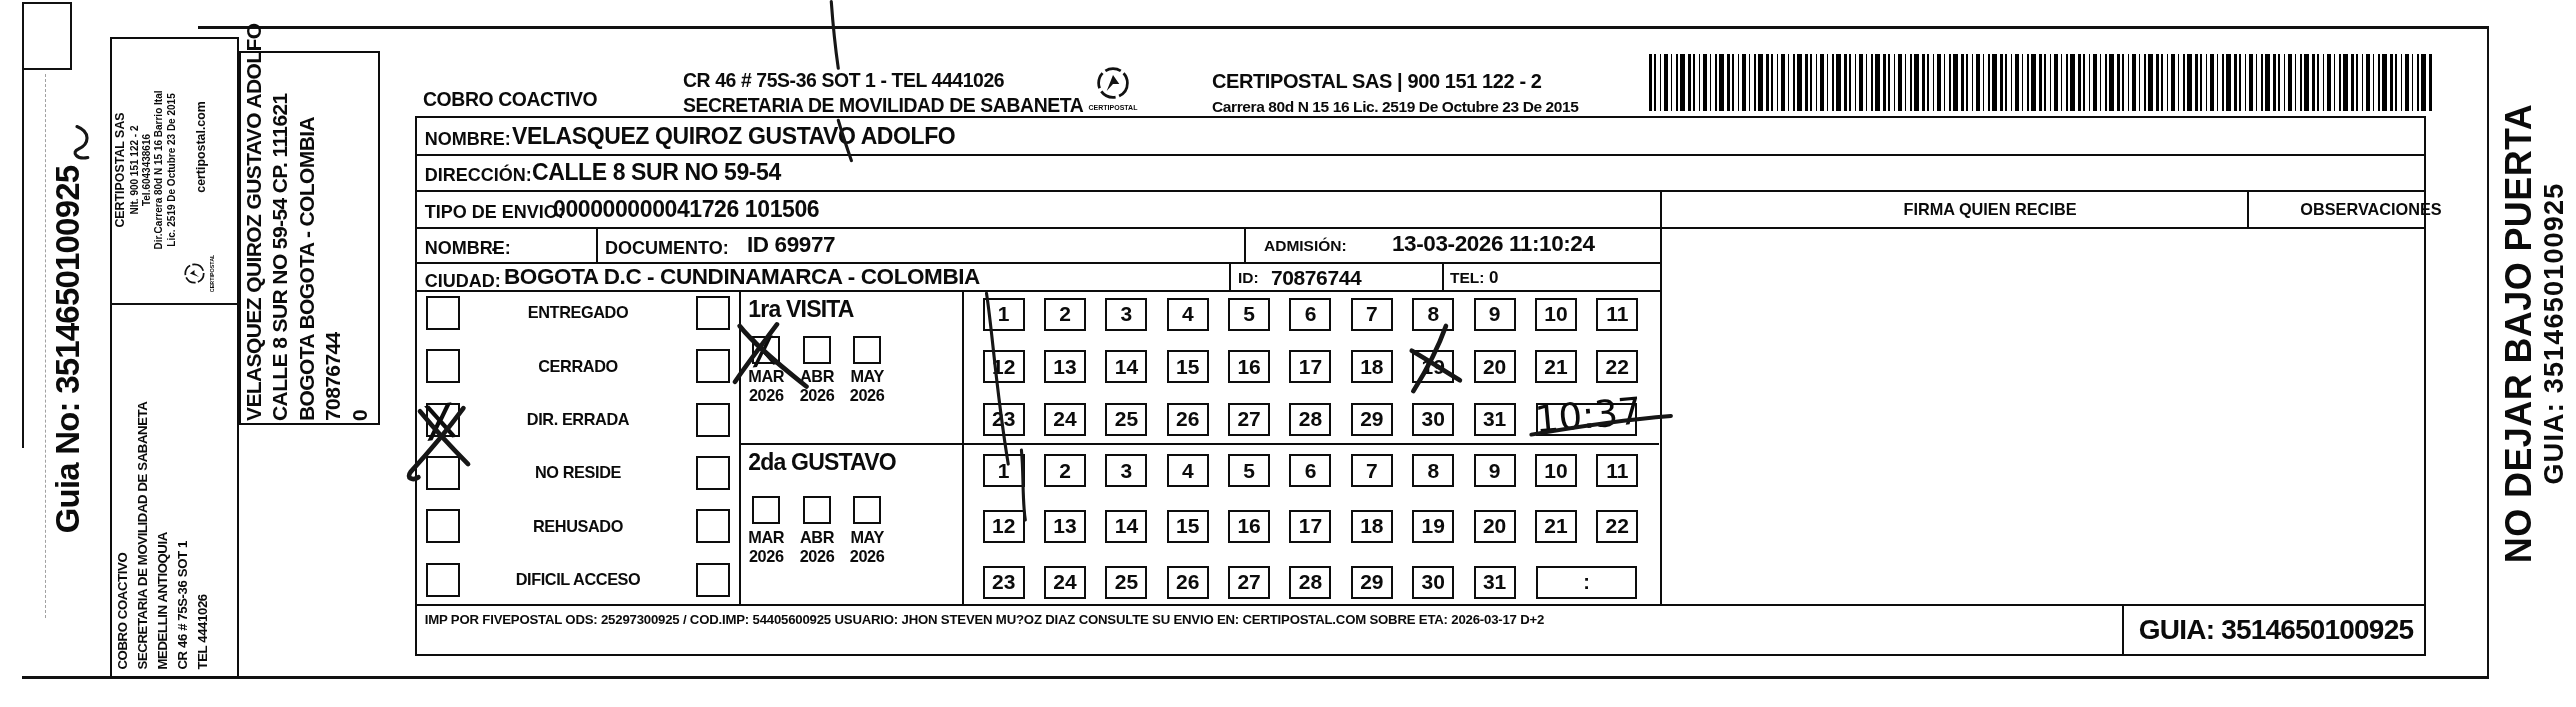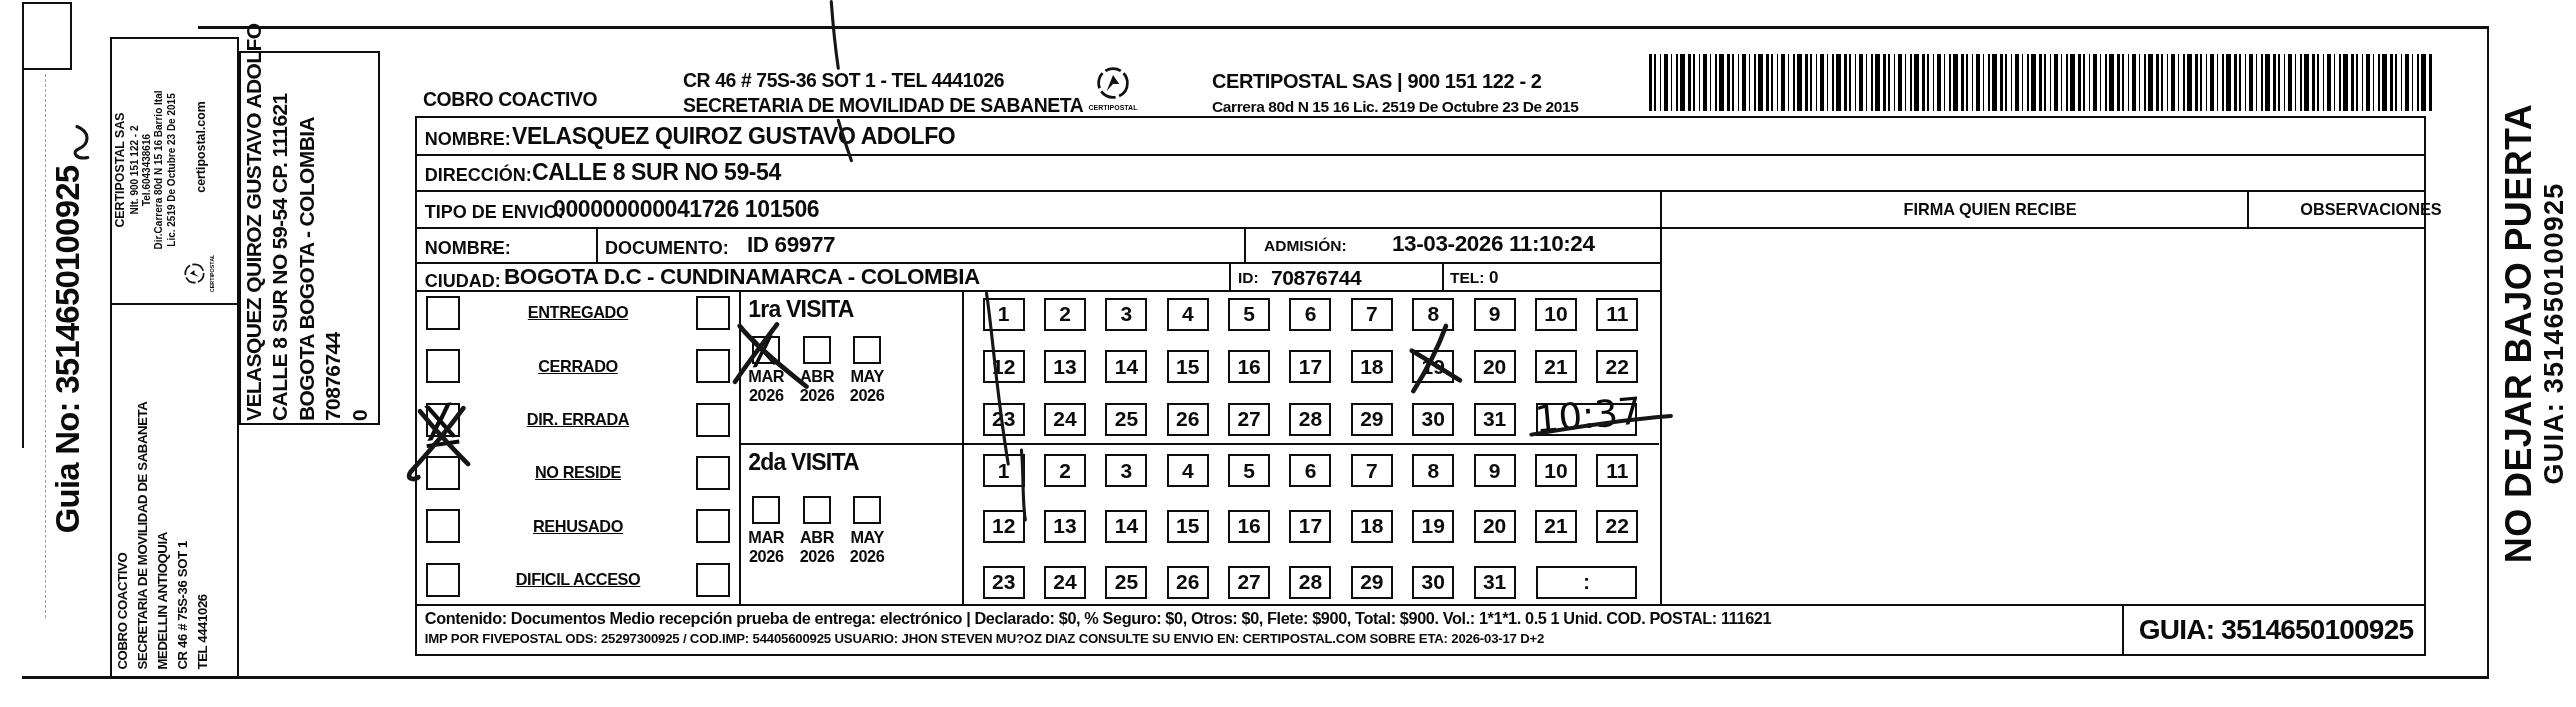--- a/index.html
+++ b/index.html
@@ -25,21 +25,21 @@
 
   
   .table{position:absolute;left:415px;top:116px;width:2011px;height:540px;border:2.3px solid #0d0d0d;box-sizing:border-box;}
   .table .hline{height:2.3px;}
   .table .vline{width:2.3px;}
   .colhead{position:absolute;font-size:16.3px;font-weight:bold;text-align:center;letter-spacing:0;padding-left:36px;}
 
   
   .checks{position:absolute;left:0;top:172px;width:322px;height:314px;box-sizing:border-box;padding:3.1px 9.3px 6.2px;display:flex;flex-direction:column;}
   .vhead{display:flex;justify-content:space-between;font-size:23px;font-weight:bold;padding:0 3.1px;}
-  .srows{flex:1;display:flex;flex-direction:column;justify-content:space-between;margin-top:1.6px;text-decoration:underline;}
+  .srows{flex:1;display:flex;flex-direction:column;justify-content:space-between;margin-top:1.6px;}
   .srow{display:flex;align-items:center;height:36px;}
   .cb{width:34px;height:34px;border:2.3px solid #0d0d0d;box-sizing:border-box;flex:none;overflow:visible;}
   .slabel{flex:1;text-align:center;font-size:16.3px;font-weight:bold;letter-spacing:-0.4px;}
   .mark{font-style:normal;display:block;font-family:"DejaVu Sans",sans-serif;font-weight:400;
         font-size:48px;line-height:31px;transform:rotate(-8deg) translate(-4.7px,1.6px);}
 
   
   .visit{position:absolute;left:322px;width:223px;box-sizing:border-box;padding:6.2px 9.3px;}
   .vtitle{font-size:23px;font-weight:bold;letter-spacing:-0.8px;white-space:nowrap;}
   .months{display:flex;gap:15.5px;margin-top:12.4px;}
@@ -302,21 +302,21 @@
     <div class="daygrid" style="top:172px;height:152px;">
       <div class="rpt">
         
       <span class="day">1</span><span class="day">2</span><span class="day">3</span><span class="day">4</span><span class="day">5</span><span class="day">6</span><span class="day">7</span><span class="day">8</span><span class="day">9</span><span class="day">10</span><span class="day">11</span><span class="day">12</span><span class="day">13</span><span class="day">14</span><span class="day">15</span><span class="day">16</span><span class="day">17</span><span class="day">18</span><span class="day">19</span><span class="day">20</span><span class="day">21</span><span class="day">22</span><span class="day">23</span><span class="day">24</span><span class="day">25</span><span class="day">26</span><span class="day">27</span><span class="day">28</span><span class="day">29</span><span class="day">30</span><span class="day">31</span></div>
       <span class="day timecell">
         <span class="hand-time">10:37</span>
       </span>
     </div>
 
     <div class="visit" style="top:325px;height:162px;">
-      <div class="vtitle">2da VISITA</div>
+      <div class="vtitle">2da GUSTAVO</div>
       <div class="months" style="margin-top:20px;">
 
       <span class="month">
           <span class="mbox">
               <i class="mark"></i>
             </span>
           <b class="mname">MAR</b>
           <b class="mname">2026</b>
         </span>
           <span class="month">
@@ -338,21 +338,20 @@
     <div class="daygrid" style="top:325px;height:162px;padding-top:11px;">
       <div class="rpt">
         
       <span class="day">1</span><span class="day">2</span><span class="day">3</span><span class="day">4</span><span class="day">5</span><span class="day">6</span><span class="day">7</span><span class="day">8</span><span class="day">9</span><span class="day">10</span><span class="day">11</span><span class="day">12</span><span class="day">13</span><span class="day">14</span><span class="day">15</span><span class="day">16</span><span class="day">17</span><span class="day">18</span><span class="day">19</span><span class="day">20</span><span class="day">21</span><span class="day">22</span><span class="day">23</span><span class="day">24</span><span class="day">25</span><span class="day">26</span><span class="day">27</span><span class="day">28</span><span class="day">29</span><span class="day">30</span><span class="day">31</span></div>
       <span class="day timecell">
         <span class="time-colon">:</span>
       </span>
     </div>
 
     <div class="footer">
-      <div class="fline1">Contenido: Documentos Medio recepción prueba de entrega: electrónico | Declarado: $0, % Seguro: $0, Otros: $0, Flete: $900, Total: $900. Vol.: 1*1*1. 0.5  1 Unid. COD. POSTAL: 111621</div>
       <div class="fline2">IMP POR FIVEPOSTAL ODS: 25297300925 / COD.IMP: 54405600925 USUARIO: JHON STEVEN MU?OZ DIAZ CONSULTE SU ENVIO EN: CERTIPOSTAL.COM SOBRE ETA: 2026-03-17 D+2</div>
     </div>
     <div class="guiabox">GUIA: 3514650100925</div>
   </div>
 
   <div class="rot rightbar">
     <div class="rb-warning">NO DEJAR BAJO PUERTA</div>
     <div class="rb-guia">GUIA: 3514650100925</div>
   </div>
 

